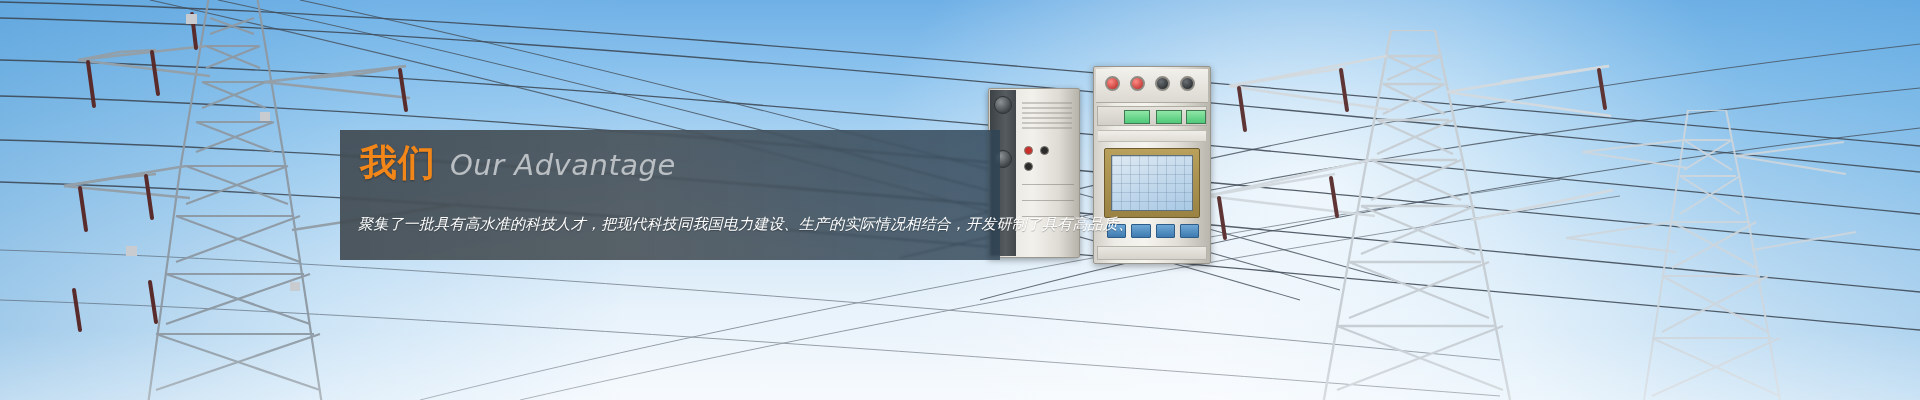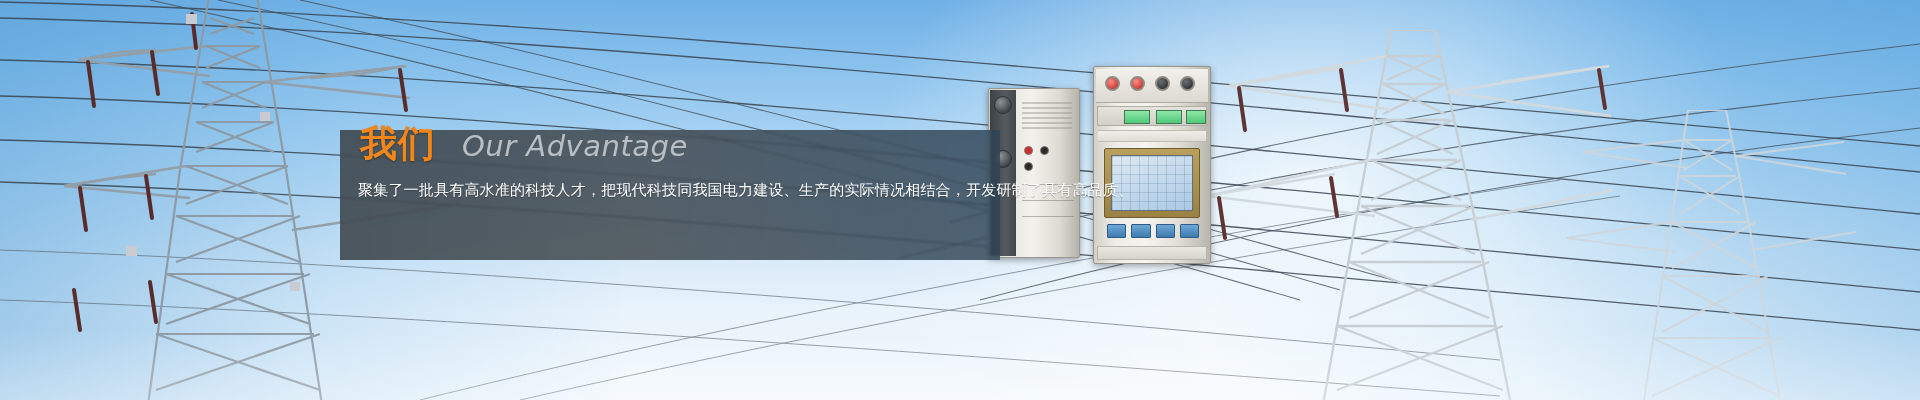--- a/index.html
+++ b/index.html
@@ -47,49 +47,50 @@
   
   #info-panel {
     position:absolute;
     left:340px; top:130px;
     width:660px; height:130px;
     background:linear-gradient(90deg, rgba(60,68,74,.88) 0%, rgba(66,74,80,.86) 45%, rgba(46,68,86,.82) 100%);
     backdrop-filter:blur(1px);
   }
   #panel-content {
     position:absolute;
-    left:358px; top:122px;
+    left:358px; top:141px;
     width:640px;
   }
 
   .title-row {
     display:flex; align-items:baseline;
     height:48px;
     padding-left:2px;
   }
   .t-cn-orange {
     font-size:37px; font-weight:bold; color:#f28618;
     letter-spacing:1px; line-height:44px;
     text-shadow:0 1px 2px rgba(0,0,0,.35);
   }
   .t-cn-white {
     font-size:37px; font-weight:bold; color:#ffffff;
     letter-spacing:1px; line-height:44px;
     text-shadow:0 1px 2px rgba(0,0,0,.35);
   }
   .t-en {
     font-size:29px; font-style:italic; color:#c3c8cb;
-    margin-left:26px; letter-spacing:.5px; line-height:44px;
+    margin-left:14px; letter-spacing:.5px; line-height:44px;
     font-family:"DejaVu Sans", sans-serif;
     opacity:.92;
   }
 
   .body-copy {
-    margin-top:8px;
+    margin-top:23px;
     font-size:15px;
+    font-style:italic;
     line-height:24px;
     color:#ffffff;
     letter-spacing:.2px;
     text-shadow:0 1px 1px rgba(0,0,0,.3);
     font-family:"DejaVu Sans", sans-serif;
     width:640px;
   }
   .body-copy p { margin:0; white-space:nowrap; }
 
   

